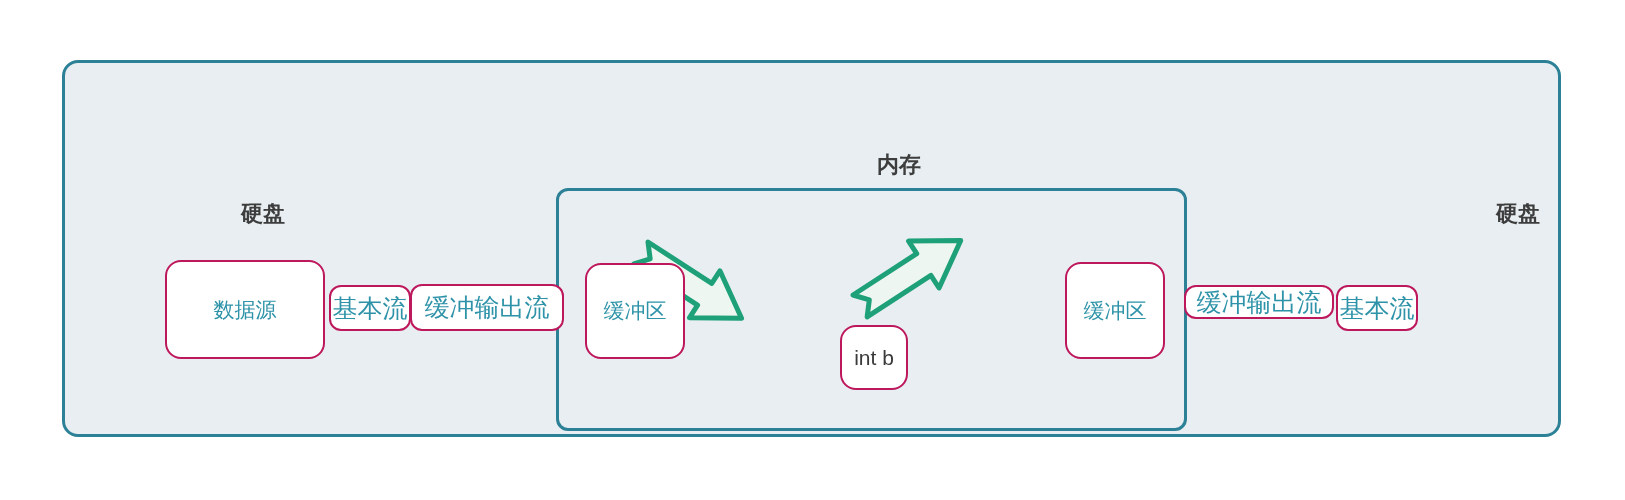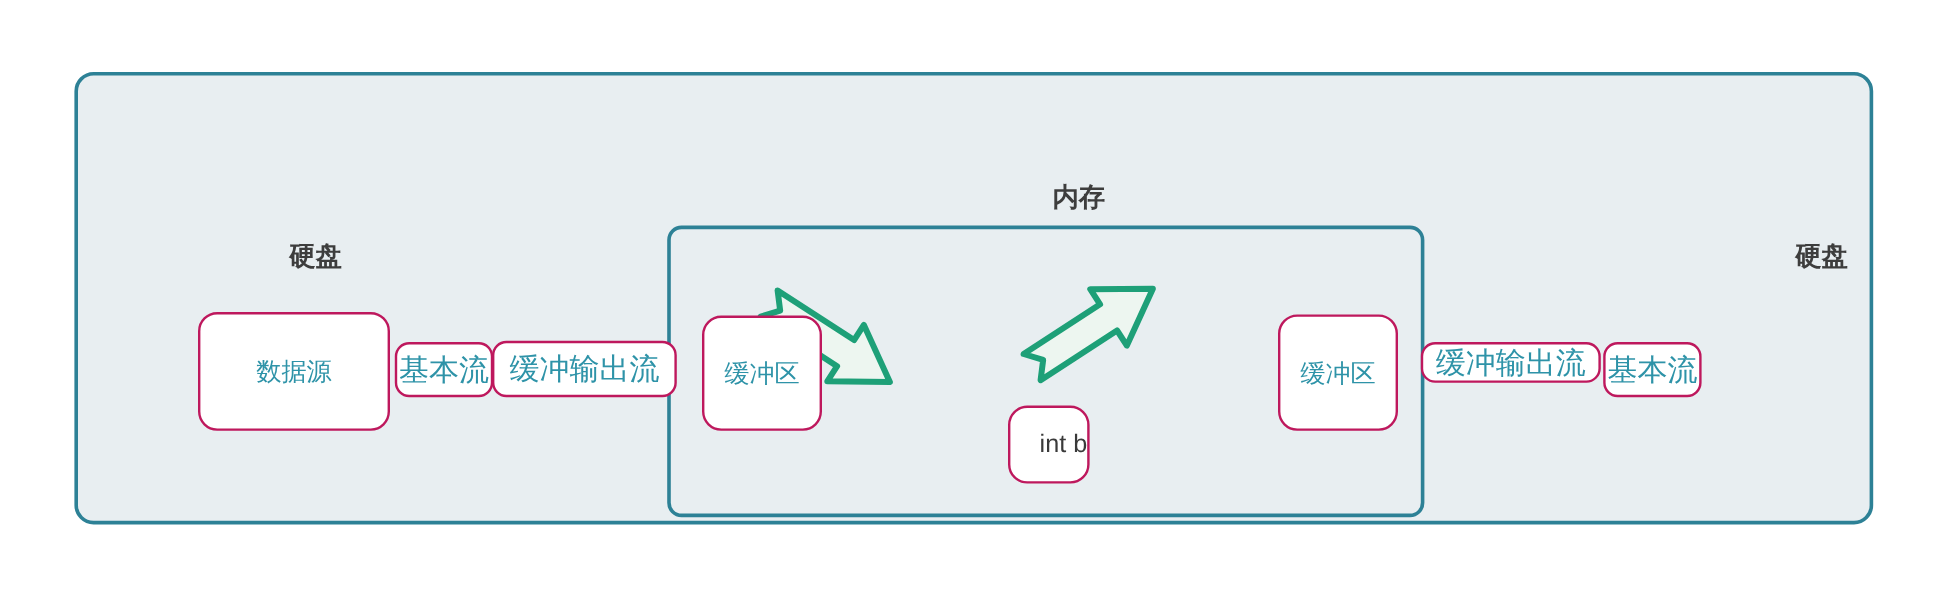--- a/index.html
+++ b/index.html
@@ -62,22 +62,22 @@
     white-space: nowrap;
     z-index: 3;
   }
   .node.big   { border-radius: 16px; font-size: 21px; }
   .node.small { border-radius: 12px; font-size: 25px; }
 
   .node-data-source        { left: 100px;  top: 197px; width: 160px; height: 99px; }
   .node-basic-stream-left  { left: 264px;  top: 222px; width: 82px;  height: 46px; }
   .node-buffered-input     { left: 345px;  top: 221px; width: 154px; height: 47px; border-radius: 14px; }
   .node-buffer-left        { left: 520px;  top: 200px; width: 100px; height: 96px; }
-  .node-int-b              { left: 775px;  top: 275px; width: 68px;  height: 65px;
-                             border-radius: 13px; color: #3a3a3a; font-size: 22px; justify-content: flex-end; }
+  .node-int-b              { left: 775px;  top: 262px; width: 68px;  height: 65px;
+                             border-radius: 13px; color: #3a3a3a; font-size: 22px; }
   .node-buffer-right       { left: 1000px; top: 199px; width: 100px; height: 97px; }
   .node-buffered-output    { left: 1119px; top: 222px; width: 150px; height: 34px; border-radius: 14px; }
   .node-basic-stream-right { left: 1271px; top: 222px; width: 82px;  height: 46px; }
   .node-destination        { left: 1355px; top: 198px; width: 160px; height: 97px; }
 
   .arrow-overlay {
     position: absolute;
     left: 0;
     top: 0;
     width: 1625px;

